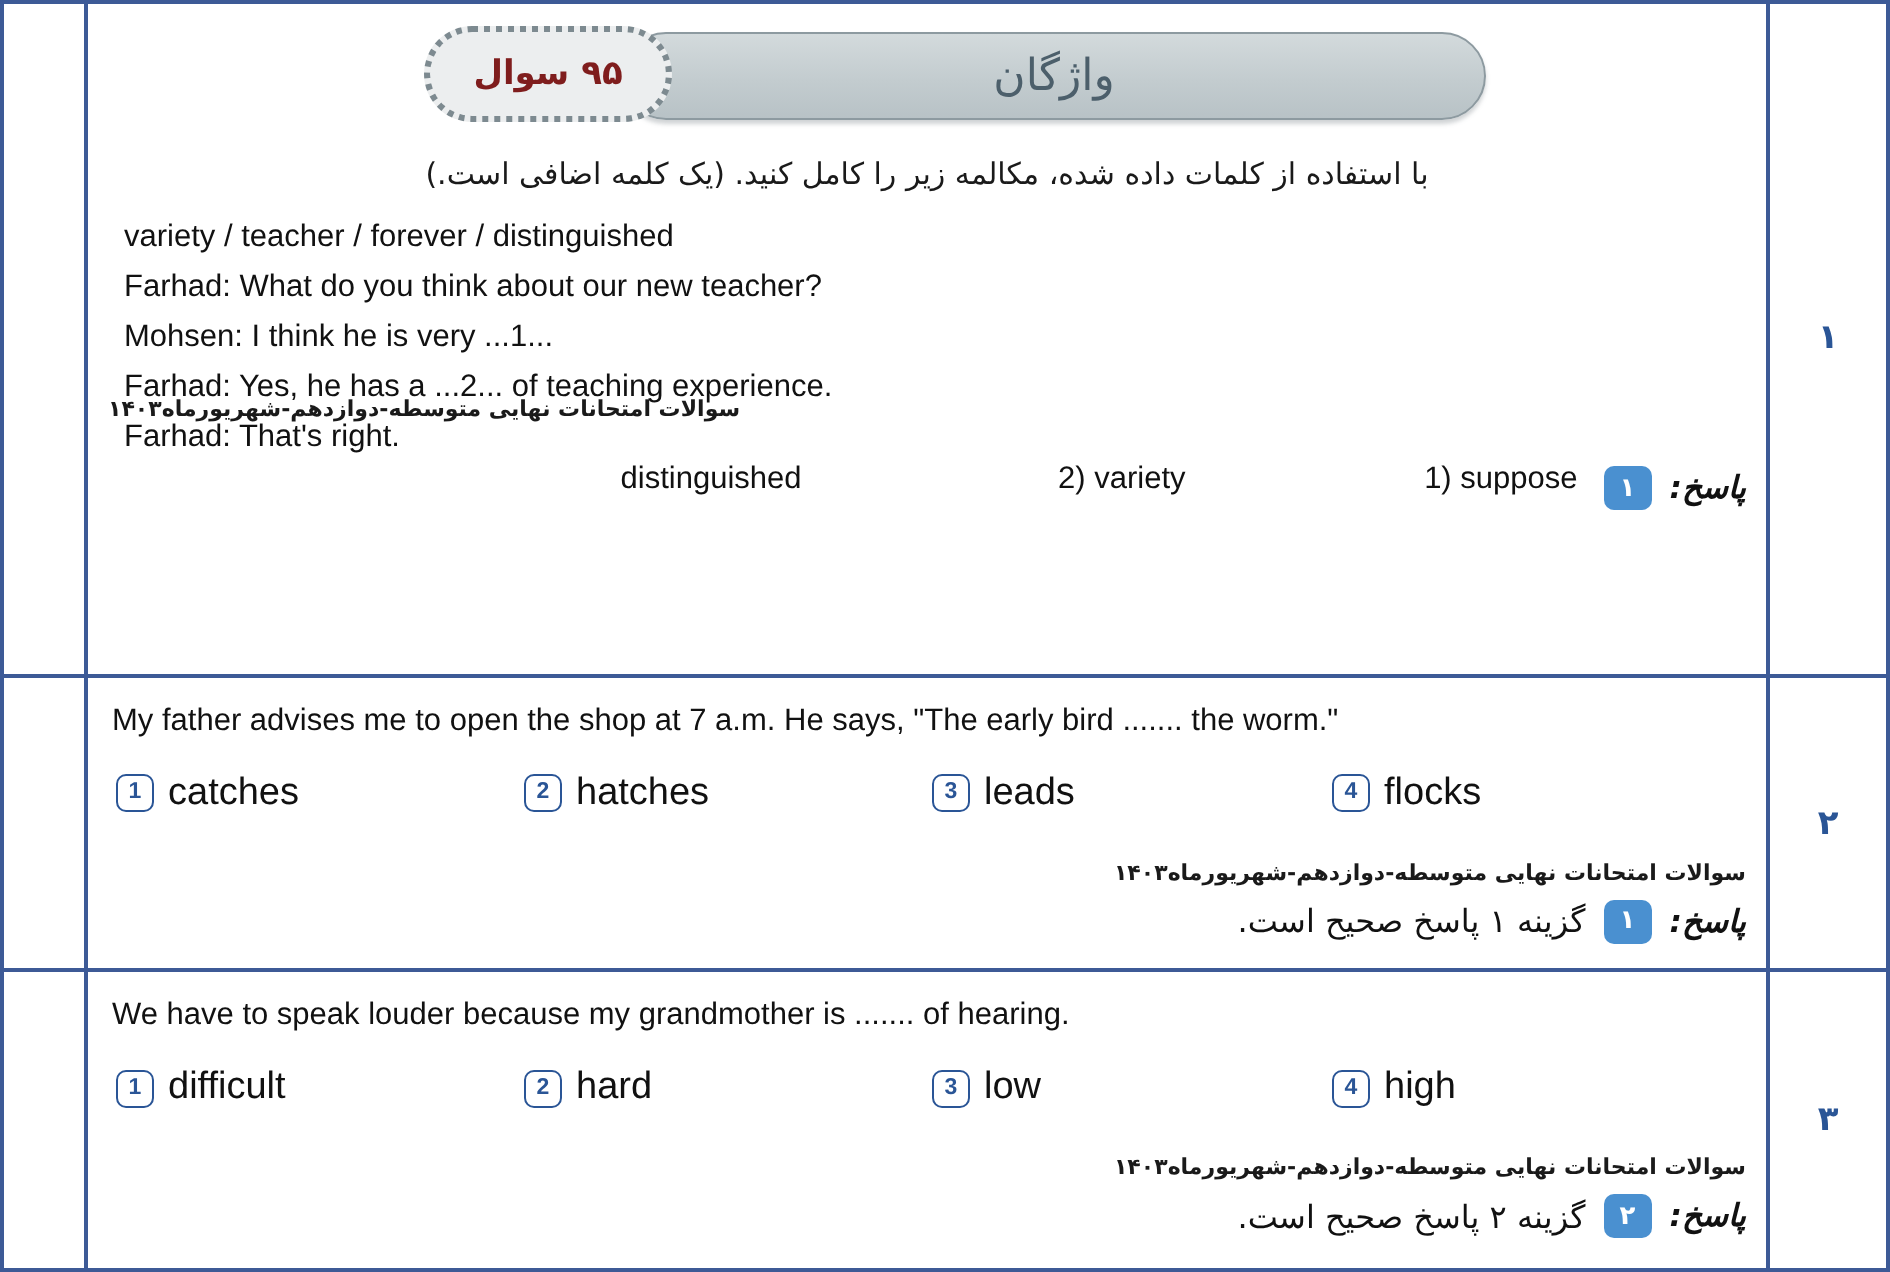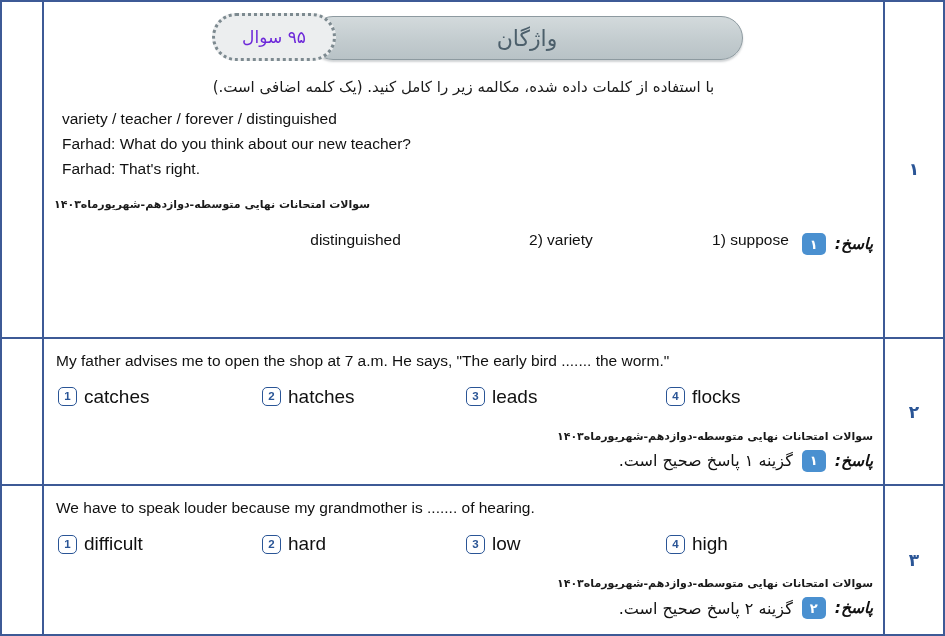--- a/index.html
+++ b/index.html
@@ -123,23 +123,23 @@
     height: 48px;
     box-sizing: border-box;
     border: 3px dotted #7d8a90;
     border-radius: 24px;
     background: #eceeef;
     display: flex;
     align-items: center;
     justify-content: center;
   }
   .count-pill .t {
-    color: #6d28d9;
+    color: #7f1d1d;
     font-size: 17px;
-    font-weight: 400;
+    font-weight: 700;
     font-family: "DejaVu Sans", sans-serif;
   }
 
   
   .prompt-fa {
     direction: rtl;
     text-align: center;
     font-family: "DejaVu Sans", sans-serif;
     font-size: 15px;
     color: #1a1a1a;
@@ -301,20 +301,22 @@
             <div class="count-pill">
               <span class="t">۹۵ سوال</span>
             </div>
           </div>
 
           <div class="prompt-fa">با استفاده از کلمات داده شده، مکالمه زیر را کامل کنید. (یک کلمه اضافی است.)</div>
 
           <div class="en-block">
             <div class="en-line">variety / teacher / forever / distinguished</div>
             <div class="en-line">Farhad: What do you think about our new teacher?</div>
+            <div class="en-line">Mohsen: I think he is very ...1...</div>
+            <div class="en-line">Farhad: Yes, he has a ...2... of teaching experience.</div>
             <div class="en-line">Farhad: That's right.</div>
           </div>
 
           <div class="source left q1-source">سوالات امتحانات نهایی متوسطه-دوازدهم-شهریورماه۱۴۰۳</div>
 
           <div class="answer-row q1-answer">
             <span class="answer-label">پاسخ:</span>
             <span class="answer-badge">۱</span>
             <div class="answer-opts">
               <span class="ans-opt" style="right:4px;">1) suppose</span>

